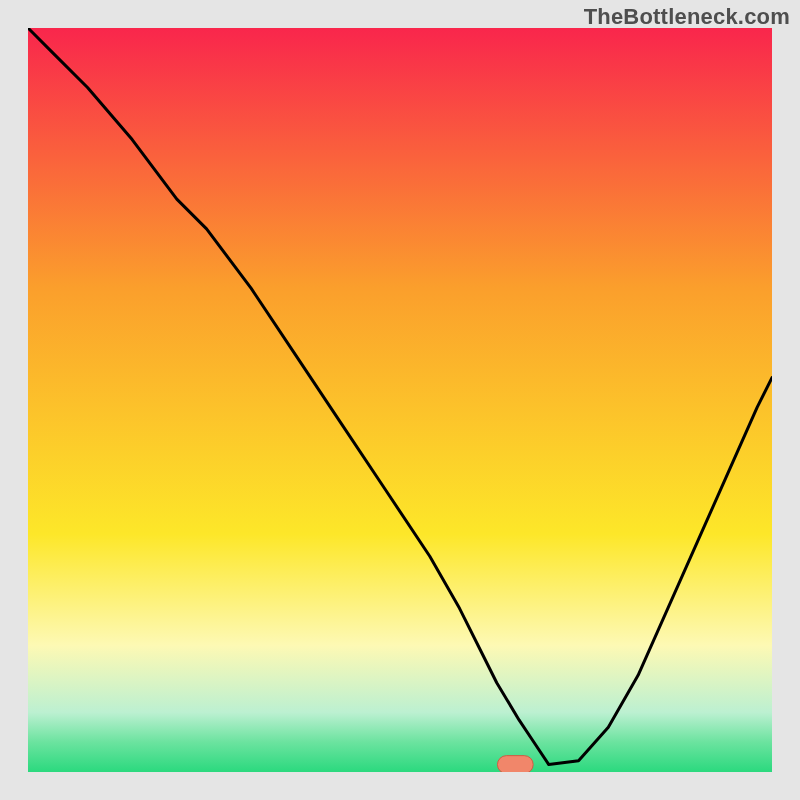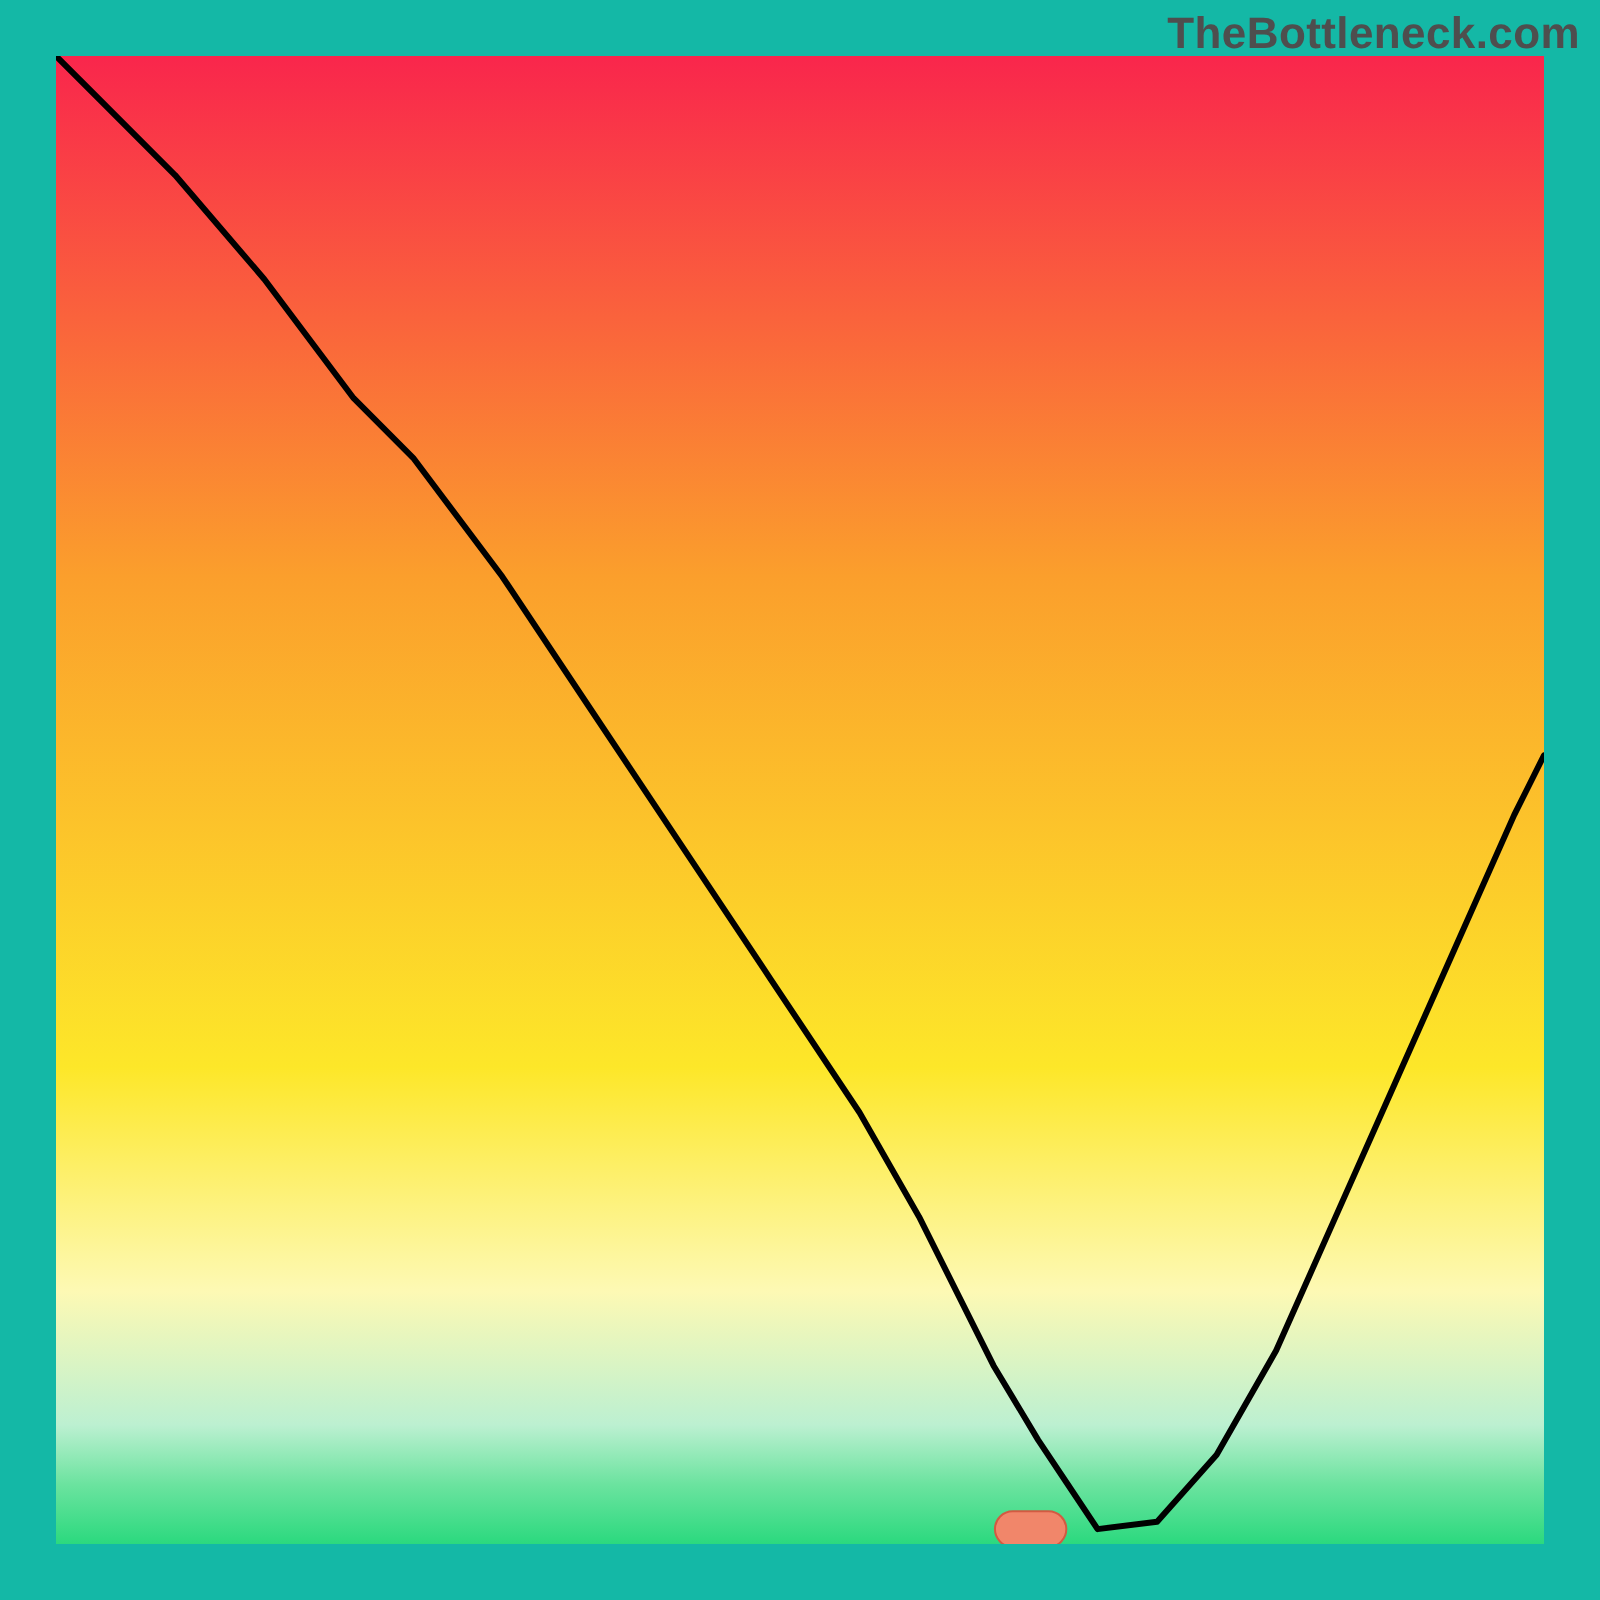--- a/index.html
+++ b/index.html
@@ -7,21 +7,21 @@
     padding: 0;
     width: 800px;
     height: 800px;
     background: #000;
     font-family: Arial, Helvetica, sans-serif;
   }
   .frame {
     position: relative;
     width: 800px;
     height: 800px;
-    background: #14b8a6;
+    background: #e5e5e5;
   }
   .plot-wrap {
     position: absolute;
     left: 28px;
     top: 28px;
     width: 744px;
     height: 744px;
   }
   .watermark {
     position: absolute;

